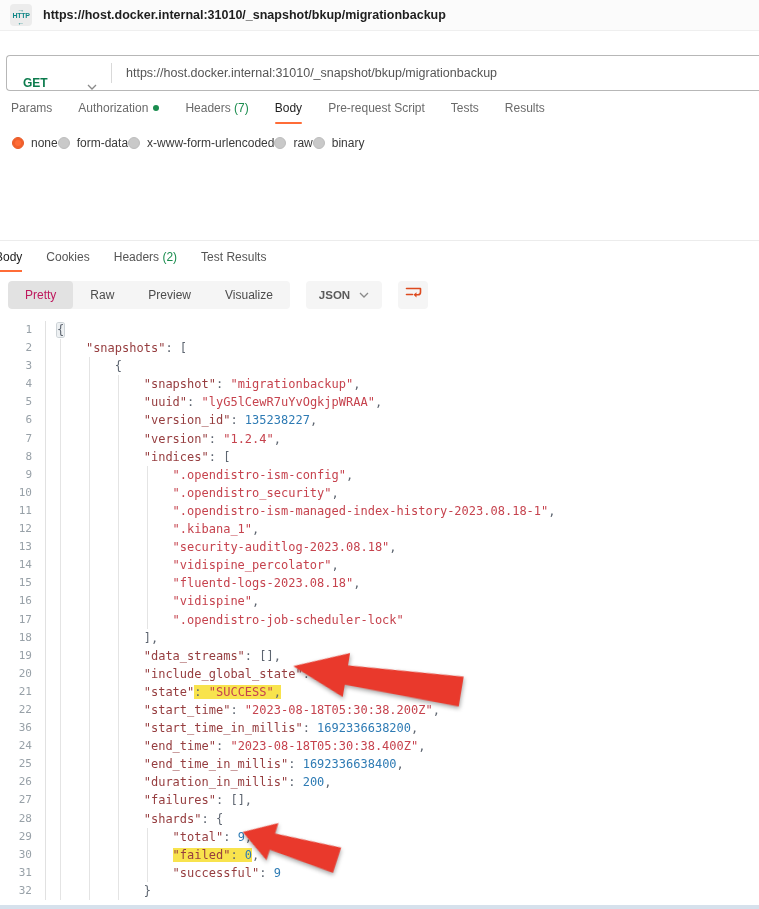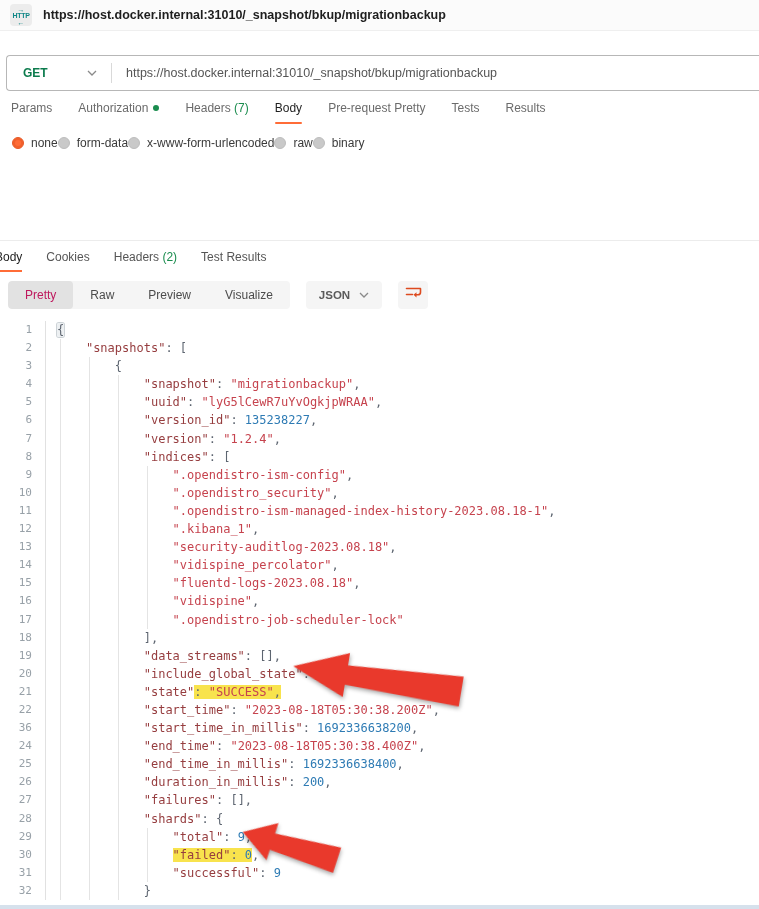--- a/index.html
+++ b/index.html
@@ -12,21 +12,21 @@
   .http-icon { width:22px; height:22px; border-radius:4px; background:#ececec;
     display:flex; flex-direction:column; align-items:center; justify-content:center;
     line-height:1; flex:0 0 auto; }
   .http-icon .arr { font-size:7px; color:var(--teal); height:6px; }
   .http-icon .lbl { font-size:7px; font-weight:bold; color:var(--teal); letter-spacing:-0.3px; }
   .tab-title { font-size:12.5px; font-weight:bold; color:#1e1e1e; }
 
   
   .url-row { margin:24px 0 0 6px; height:36px; border:1px solid #b7b7b7;
     border-right:none; border-radius:4px 0 0 4px; display:flex; align-items:center; }
-  .method { display:flex; align-items:center; width:104px; padding:0 0 0 16px;
+  .method { display:flex; align-items:flex-end; width:104px; padding:0 0 0 16px;
     height:100%; cursor:pointer; }
   .method-label { font-size:12px; font-weight:bold; color:var(--get-green); }
   .method .chev { margin-left:auto; margin-right:14px; }
   .chev svg { display:block; }
   .url-divider { width:1px; height:20px; background:#d9d9d9; }
   .url-input { border:none; outline:none; background:transparent; flex:1;
     font-size:12.5px; color:#555; padding-left:14px; font-family:"Liberation Sans",sans-serif; }
 
   
   .req-tabs { display:flex; gap:26px; padding:10px 0 0 11px; font-size:12px;
@@ -114,21 +114,21 @@
   </div>
   <div class="url-divider"></div>
   <input class="url-input" value="https://host.docker.internal:31010/_snapshot/bkup/migrationbackup" style="">
 </div>
 
 <div class="req-tabs">
   <div class="req-tab"><span>Params</span></div>
   <div class="req-tab"><span>Authorization</span><span class="auth-dot"></span></div>
   <div class="req-tab"><span>Headers</span> <span class="tab-count">(7)</span></div>
   <div class="req-tab active"><span>Body</span></div>
-  <div class="req-tab"><span>Pre-request Pretty</span></div>
+  <div class="req-tab"><span>Pre-request Script</span></div>
   <div class="req-tab"><span>Tests</span></div>
   <div class="req-tab"><span>Results</span></div>
 </div>
 
 <div class="body-modes">
   <div class="mode selected">
       <span class="radio"></span>
       <span>none</span>
     </div>
   <div class="mode">

